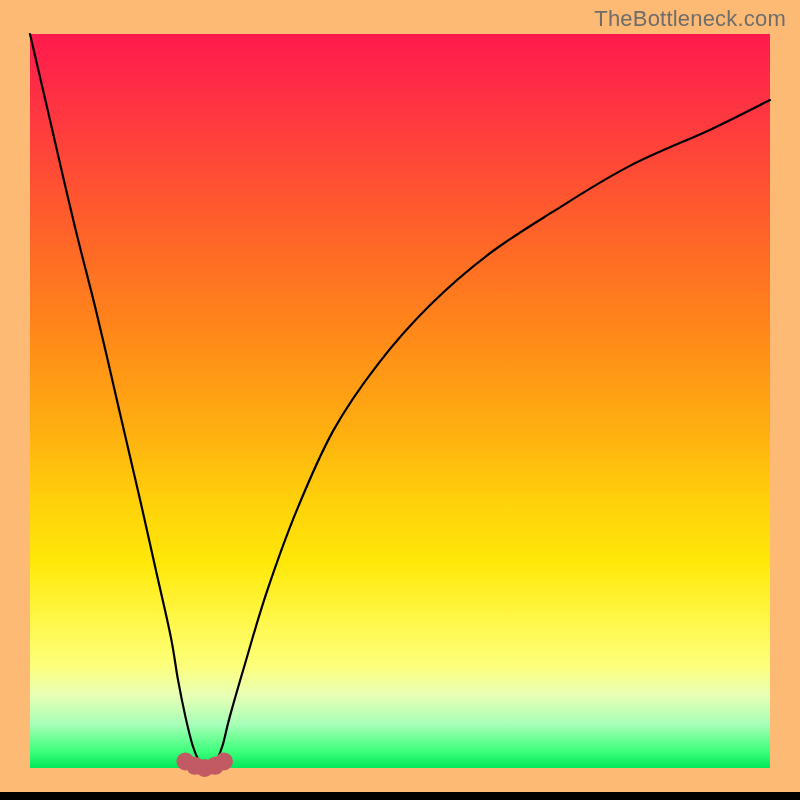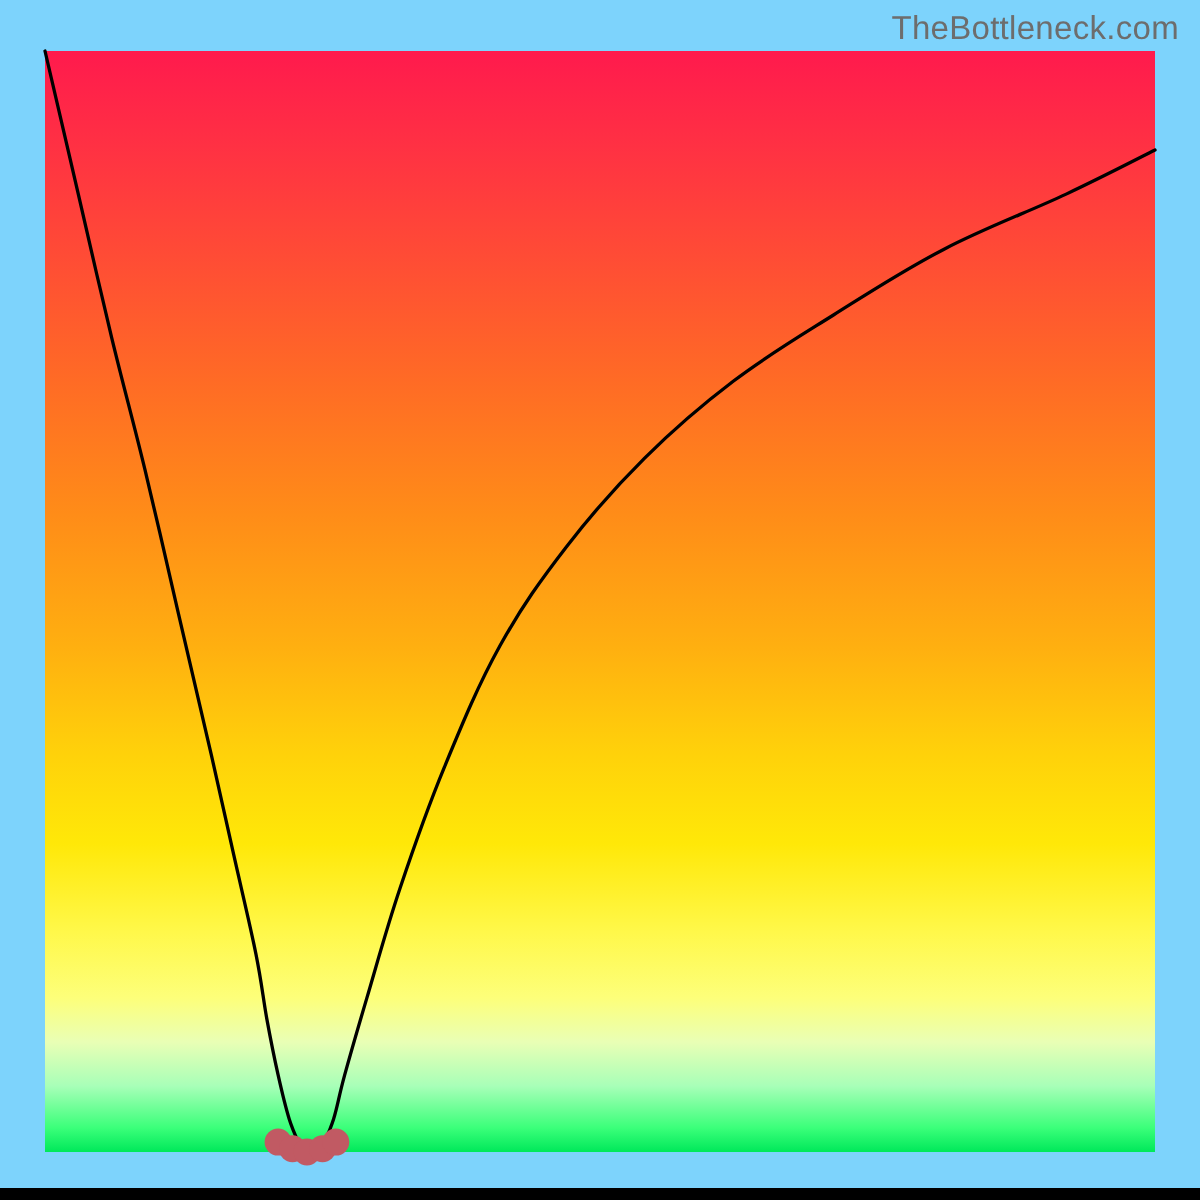--- a/index.html
+++ b/index.html
@@ -10,21 +10,21 @@
     background: #000;
     overflow: hidden;
     font-family: Arial, Helvetica, sans-serif;
   }
   .frame {
     position: absolute;
     left: 0;
     top: 0;
     width: 800px;
     height: 792px;
-    background: #7dd3fc;
+    background: #fdba74;
   }
   .plot-area {
     position: absolute;
     left: 30px;
     top: 34px;
     width: 740px;
     height: 734px;
     
     background: linear-gradient(
       to bottom,

